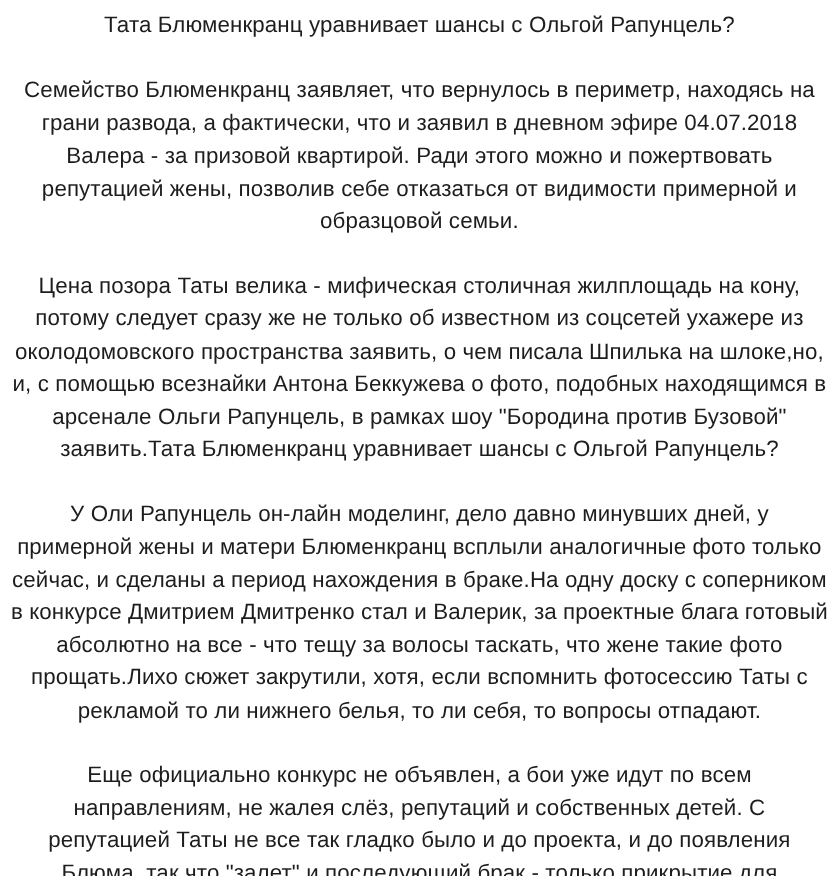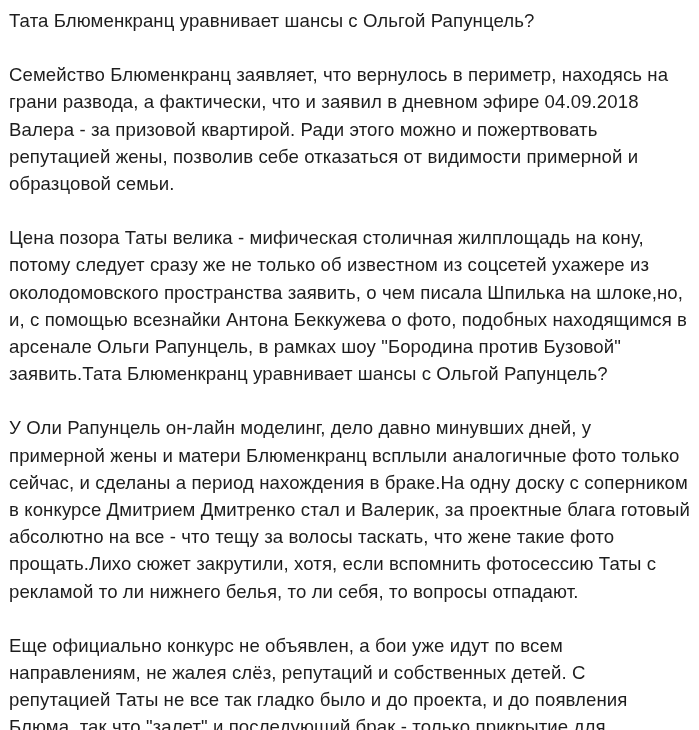--- a/index.html
+++ b/index.html
@@ -18,40 +18,40 @@
   }
   .article {
     box-sizing: border-box;
     width: 699px;
     padding: 7px 9px 0 9px;
   }
   .para {
     font-size: 18.6px;
     line-height: 27.2px;
     margin: 0 0 27px 0;
-    text-align: left;
+    text-align: center;
     word-wrap: break-word;
     white-space: pre-wrap;
     letter-spacing: 0.005em;
   }
   .para.headline {
     margin-bottom: 27px;
   }
   .para.tight {
     margin-bottom: 0;
   }
 </style>
 </head>
 <body>
 
 <div class="article">
 
   <p class="para headline">Тата Блюменкранц уравнивает шансы с Ольгой Рапунцель?</p>
 
-  <p class="para">Семейство Блюменкранц заявляет, что вернулось в периметр, находясь на грани развода, а фактически, что и заявил в дневном эфире 04.09.2018 Валера - за призовой квартирой. Ради этого можно и пожертвовать репутацией жены, позволив себе отказаться от видимости примерной и образцовой семьи.</p>
+  <p class="para">Семейство Блюменкранц заявляет, что вернулось в периметр, находясь на грани развода, а фактически, что и заявил в дневном эфире 04.07.2018 Валера - за призовой квартирой. Ради этого можно и пожертвовать репутацией жены, позволив себе отказаться от видимости примерной и образцовой семьи.</p>
 
   <p class="para">Цена позора Таты велика - мифическая столичная жилплощадь на кону, потому следует сразу же не только об известном из соцсетей ухажере из околодомовского пространства заявить, о чем писала Шпилька на шлоке,но, и, с помощью всезнайки Антона Беккужева о фото, подобных находящимся в арсенале Ольги Рапунцель, в рамках шоу "Бородина против Бузовой" заявить.Тата Блюменкранц уравнивает шансы с Ольгой Рапунцель?</p>
 
   <p class="para">У Оли Рапунцель он-лайн моделинг, дело давно минувших дней, у примерной жены и матери Блюменкранц всплыли аналогичные фото только сейчас, и сделаны а период нахождения в браке.На одну доску с соперником в конкурсе Дмитрием Дмитренко стал и Валерик, за проектные блага готовый абсолютно на все - что тещу за волосы таскать, что жене такие фото прощать.Лихо сюжет закрутили, хотя, если вспомнить фотосессию Таты с рекламой то ли нижнего белья, то ли себя, то вопросы отпадают.</p>
 
   <p class="para tight">Еще официально конкурс не объявлен, а бои уже идут по всем направлениям, не жалея слёз, репутаций и собственных детей. С репутацией Таты не все так гладко было и до проекта, и до появления Блюма, так что "залет" и последующий брак - только прикрытие для дальнейшего выжимания благ из щедрого проекта. Неужели все-таки квартирку Блюменкранцам пообещали, потому можно от души позориться? Шансы должны быть равны, не так ли?</p>
 
 </div>
 
 </body></html>

